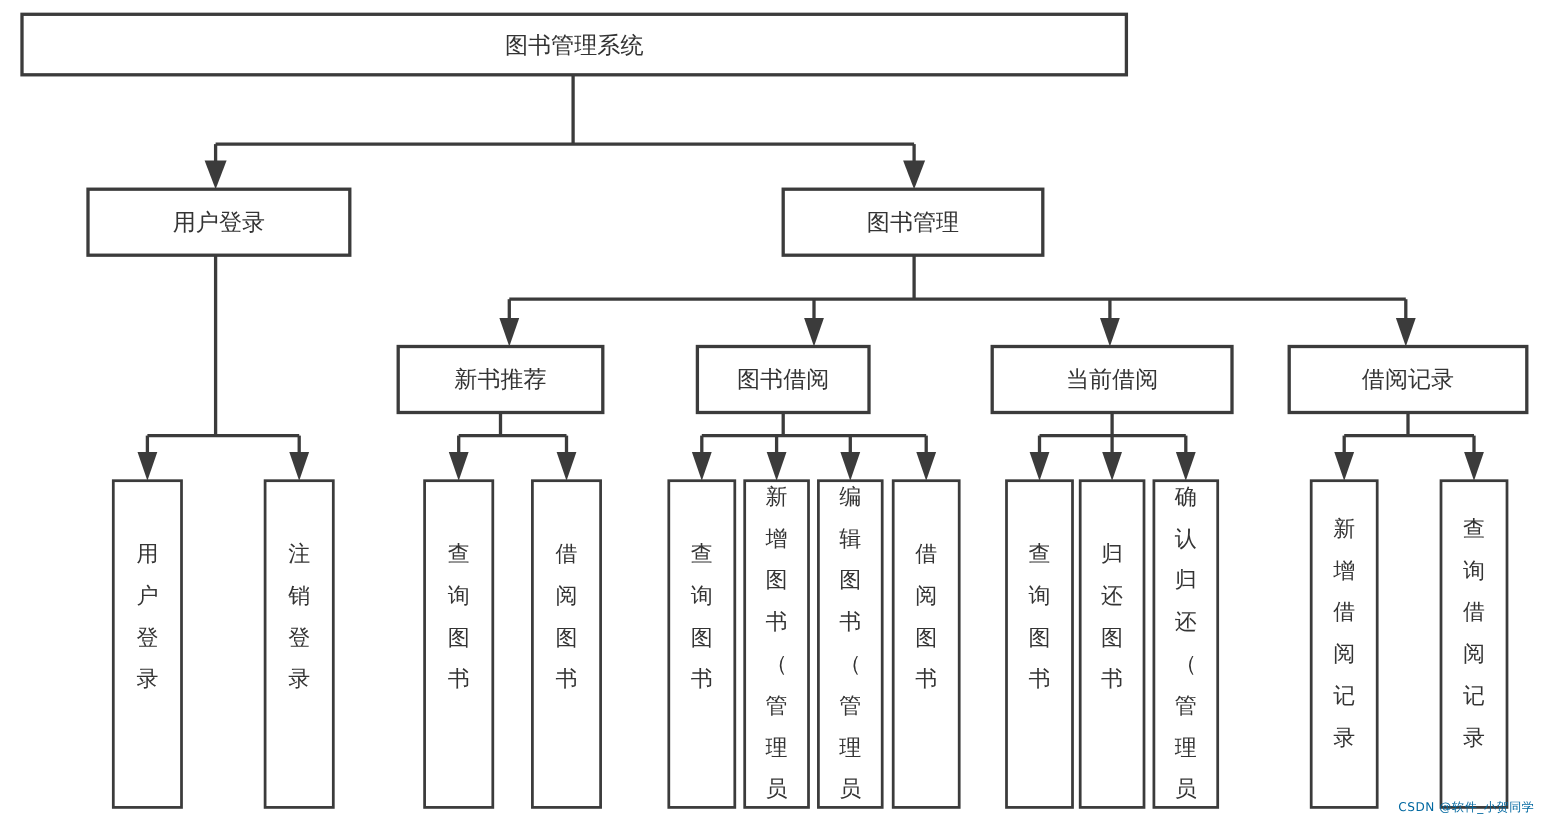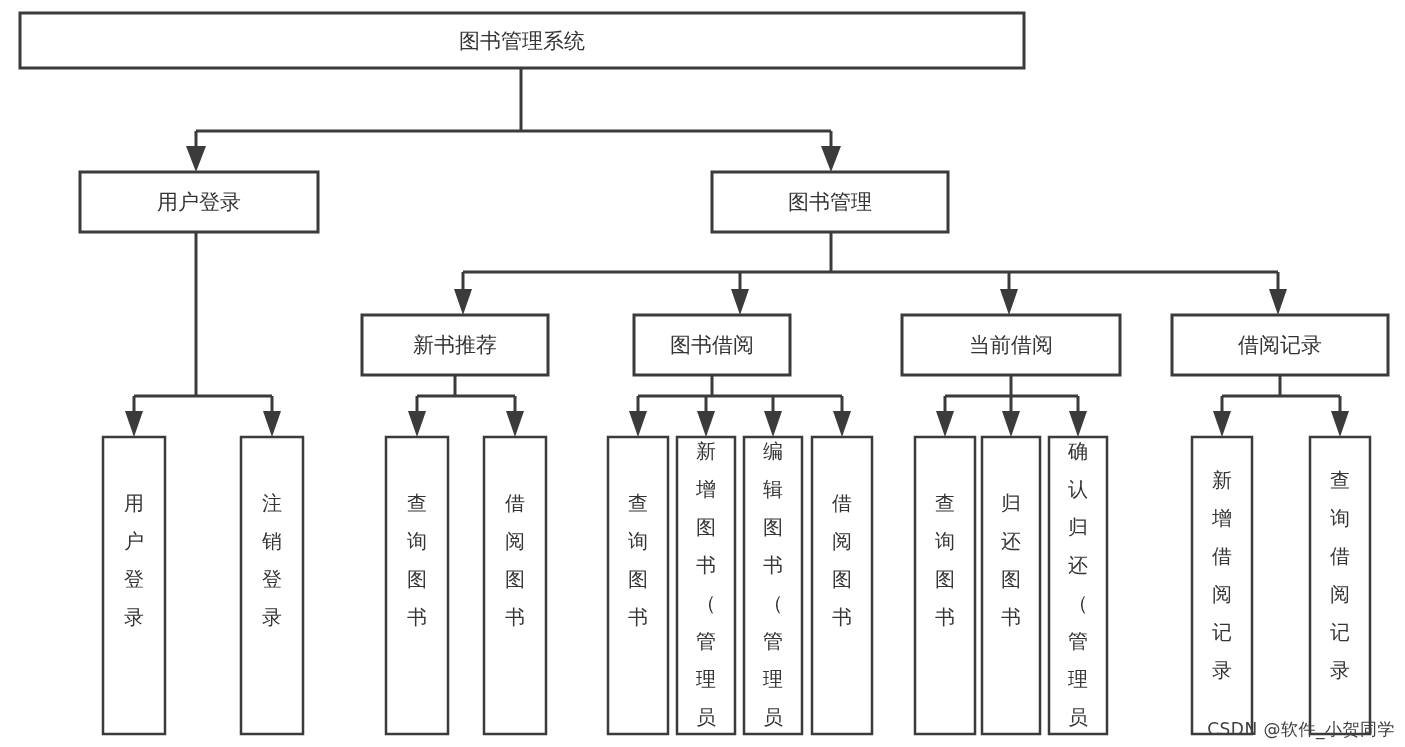--- a/index.html
+++ b/index.html
@@ -50,22 +50,22 @@
   }
   .arrow-head {
     fill: #3b3b3b;
     stroke: none;
   }
   .watermark {
     position: absolute;
     right: 10px;
     bottom: 6px;
     font-family: "DejaVu Sans", "Liberation Sans", sans-serif;
-    font-size: 17px;
-    color: #404040;
+    font-size: 11px;
+    color: #0369a1;
     white-space: nowrap;
     letter-spacing: 0.5px;
     pointer-events: none;
   }
 </style>
 </head>
 <body>
 
 <svg id="diagram" viewBox="0 0 1405 747" xmlns="http://www.w3.org/2000/svg">
 

